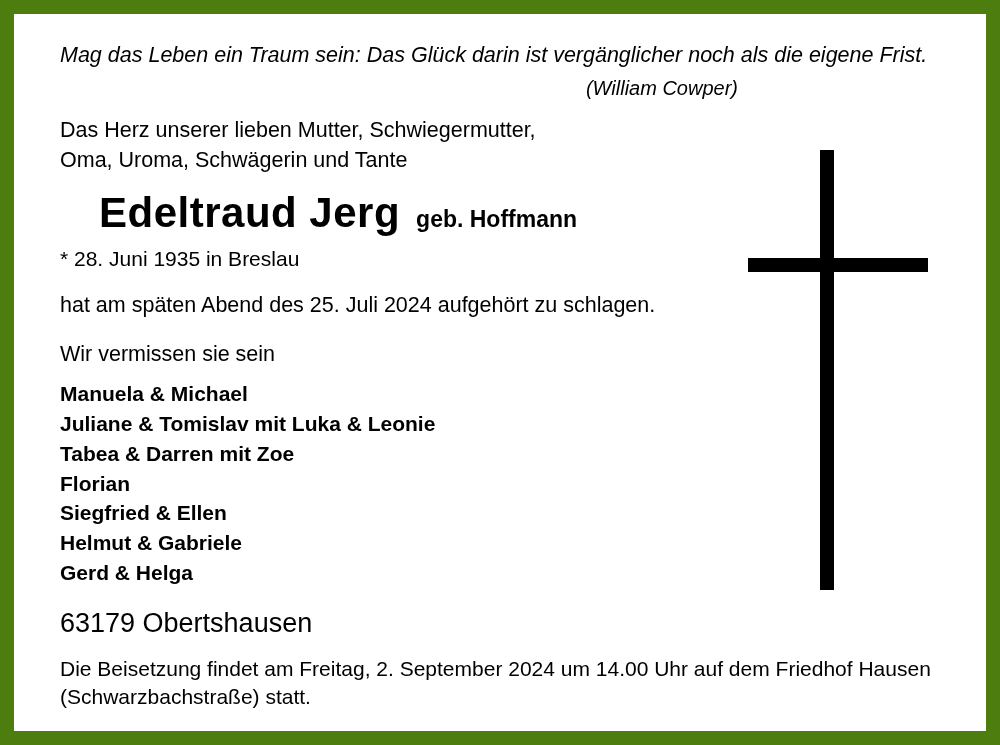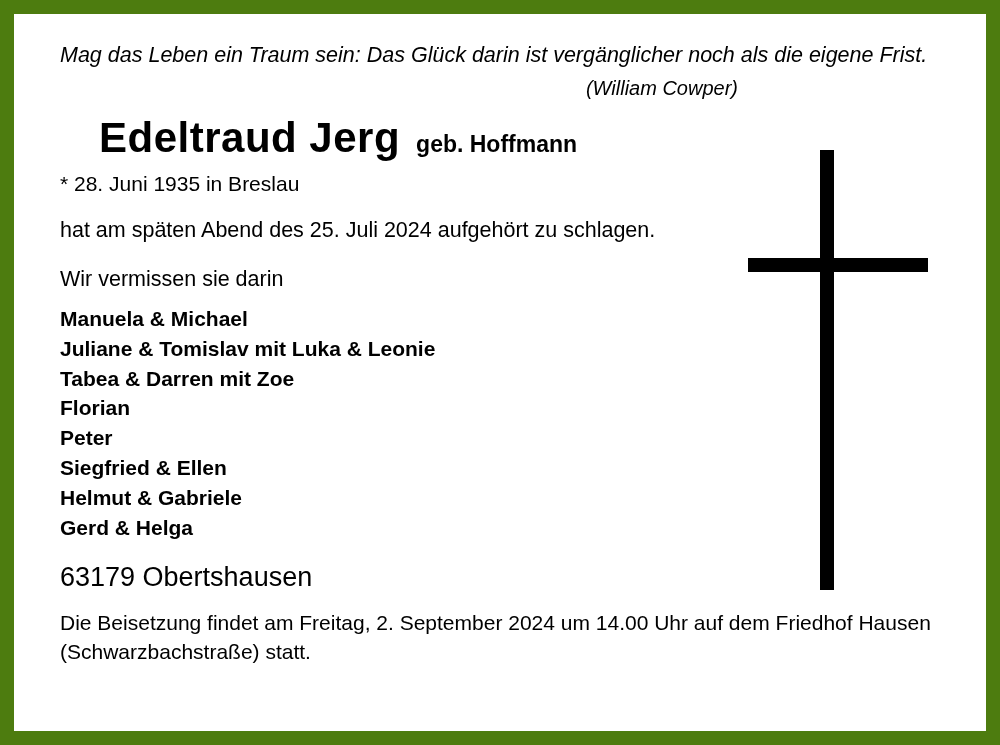--- a/index.html
+++ b/index.html
@@ -122,38 +122,41 @@
 <body>
 
 <div class="obituary">
   <div class="inner">
 
     <div class="content">
 
       <div class="quote">Mag das Leben ein Traum sein: Das Glück darin ist vergänglicher noch als die eigene Frist.</div>
       <div class="quote-author">(William Cowper)</div>
 
+      <div class="intro">
+        <div>Das Herz unserer lieben Mutter, Schwiegermutter,</div>
+        <div>Oma, Uroma, Schwägerin und Tante</div>
+      </div>
 
       <div class="name-line">
         <span class="name">Edeltraud Jerg</span>
         <span class="maiden">geb. Hoffmann</span>
       </div>
 
       <div class="birth">* 28. Juni 1935 in Breslau</div>
 
       <div class="death">hat am späten Abend des 25. Juli 2024 aufgehört zu schlagen.</div>
 
-      <div class="missing">Wir vermissen sie darin</div>
+      <div class="missing">Wir vermissen sie sein</div>
 
       <div class="survivors">
         <div class="survivor">Manuela &amp; Michael</div>
         <div class="survivor">Juliane &amp; Tomislav mit Luka &amp; Leonie</div>
         <div class="survivor">Tabea &amp; Darren mit Zoe</div>
         <div class="survivor">Florian</div>
-        <div class="survivor">Peter</div>
         <div class="survivor">Siegfried &amp; Ellen</div>
         <div class="survivor">Helmut &amp; Gabriele</div>
         <div class="survivor">Gerd &amp; Helga</div>
       </div>
 
       <div class="place">63179 Obertshausen</div>
 
       <div class="funeral">
         <div>Die Beisetzung findet am Freitag, 2. September 2024 um 14.00 Uhr auf dem Friedhof Hausen</div>
         <div>(Schwarzbachstraße) statt.</div>

